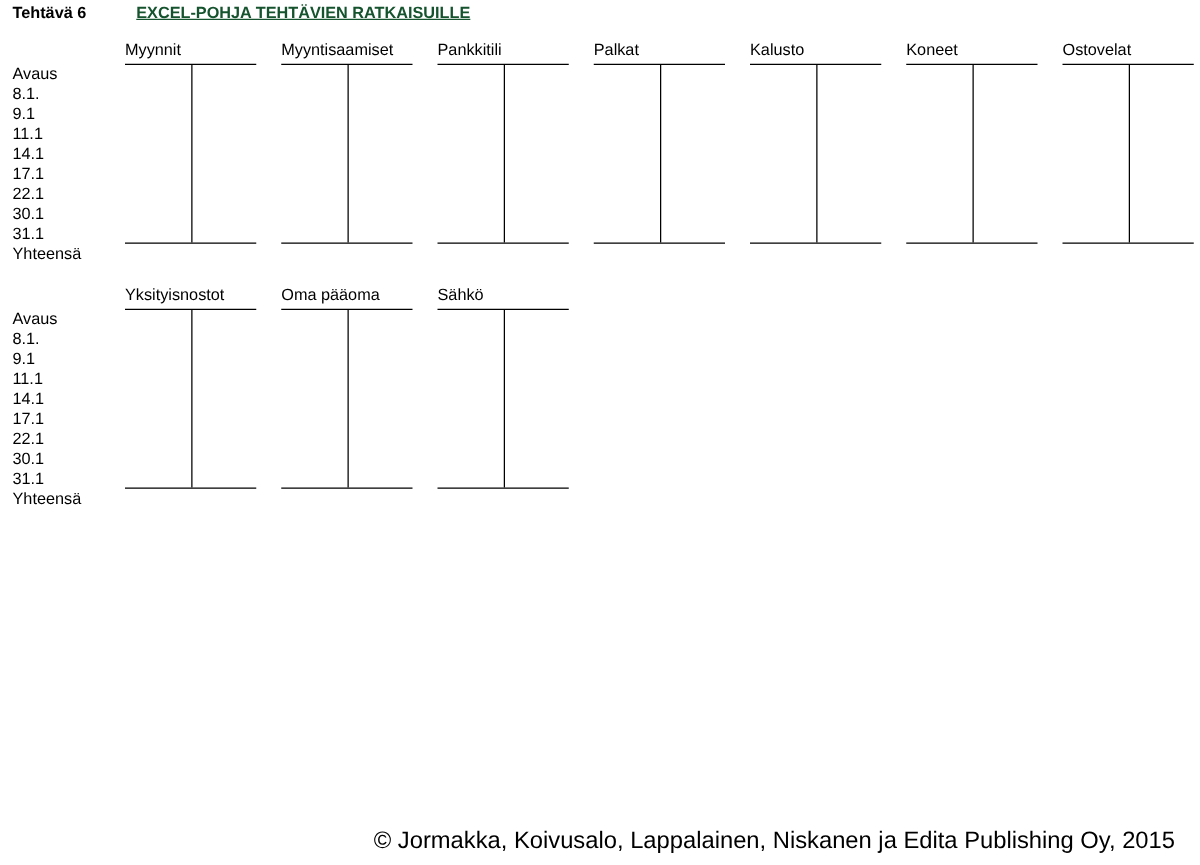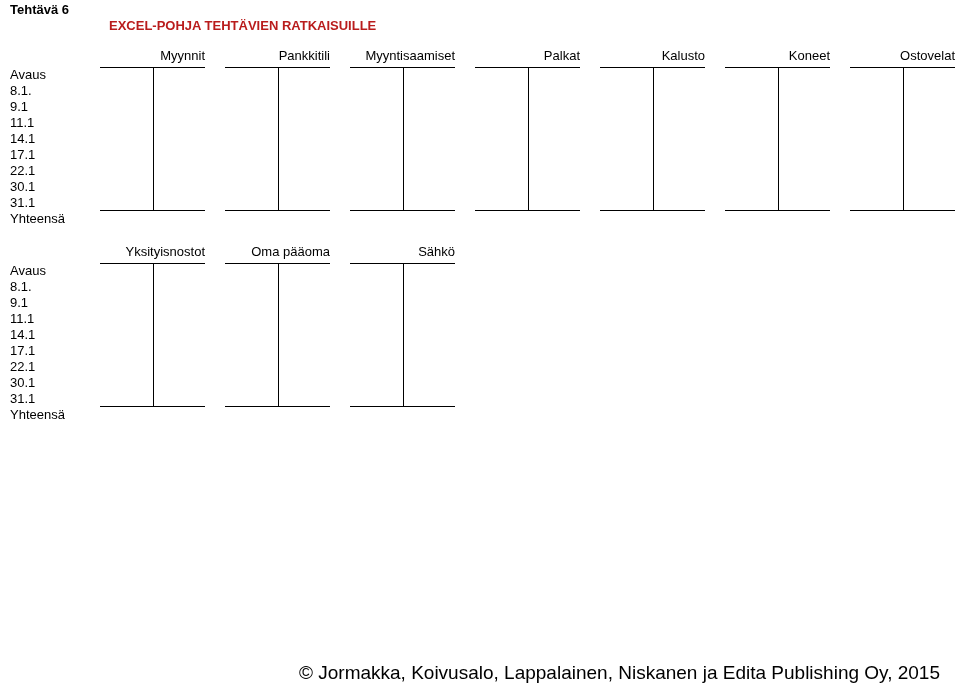--- a/index.html
+++ b/index.html
@@ -15,22 +15,22 @@
     .header {
       display: flex;
       gap: 40px;
       padding: 2px 10px 8px 10px;
     }
     .header-task {
       font-weight: bold;
     }
     .header-title {
       font-weight: bold;
-      color: #b91c1c;
-      margin-top: 16px;
+      color: #14532d;
+      text-decoration: underline;
     }
     .section {
       display: flex;
       padding: 8px 10px 0 10px;
     }
     .row-labels {
       width: 90px;
       flex-shrink: 0;
       padding-top: 18px;
     }
@@ -40,21 +40,21 @@
     }
     .taccounts {
       display: flex;
       gap: 20px;
     }
     .taccount {
       width: 105px;
       flex-shrink: 0;
     }
     .taccount-title {
-      text-align: right;
+      text-align: left;
       height: 18px;
       line-height: 14px;
     }
     .taccount-body {
       border-top: 1px solid #000;
       border-bottom: 1px solid #000;
       height: 144px;
       position: relative;
     }
     .taccount-body::before {
@@ -93,25 +93,25 @@
     <div>30.1</div>
     <div>31.1</div>
     <div>Yhteensä</div>
   </div>
   <div class="taccounts">
     <div class="taccount">
       <div class="taccount-title">Myynnit</div>
       <div class="taccount-body"></div>
     </div>
     <div class="taccount">
-      <div class="taccount-title">Pankkitili</div>
+      <div class="taccount-title">Myyntisaamiset</div>
       <div class="taccount-body"></div>
     </div>
     <div class="taccount">
-      <div class="taccount-title">Myyntisaamiset</div>
+      <div class="taccount-title">Pankkitili</div>
       <div class="taccount-body"></div>
     </div>
     <div class="taccount">
       <div class="taccount-title">Palkat</div>
       <div class="taccount-body"></div>
     </div>
     <div class="taccount">
       <div class="taccount-title">Kalusto</div>
       <div class="taccount-body"></div>
     </div>

